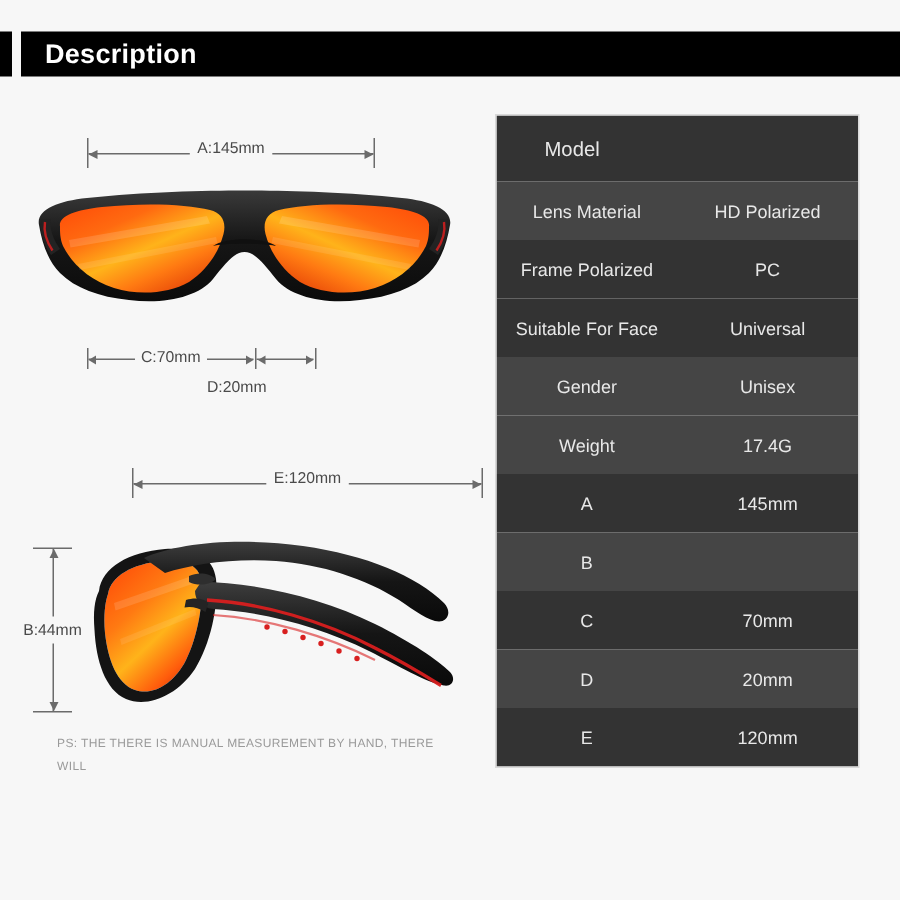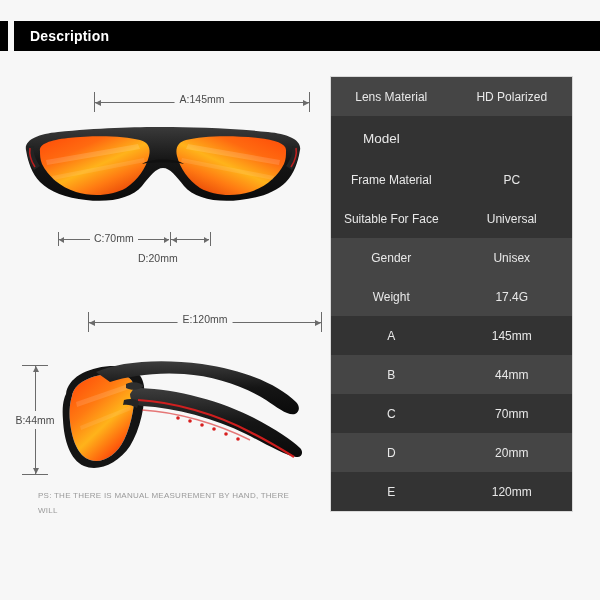--- a/index.html
+++ b/index.html
@@ -36,21 +36,21 @@
     left: 14px;
     top: 0;
     width: 586px;
     height: 30px;
     background: #000000;
     display: flex;
     align-items: center;
   }
   .header-title {
     color: #ffffff;
-    font-size: 14px;
+    font-size: 18px;
     font-weight: bold;
     letter-spacing: 0.2px;
     padding-left: 16px;
   }
 
   
   .left-col {
     position: absolute;
     left: 0;
     top: 60px;
@@ -245,21 +245,21 @@
 
 <div class="header-wrap">
   <div class="header-tab"></div>
   <div class="header-bar">
     <span class="header-title">Description</span>
   </div>
 </div>
 
 <div class="left-col">
 
-  <div class="hdim" style="left:58px; top:32px; width:216px;margin-left:36px;">
+  <div class="hdim" style="left:58px; top:32px; width:192px;">
     <div class="tick left"></div>
     <div class="tick right"></div>
     <div class="line"></div>
     <div class="cap l"></div>
     <div class="cap r"></div>
     <span class="dim-label txt">A:145mm</span>
   </div>
 
   <svg class="art" style="left:18px; top:58px;" width="290" height="110" viewBox="0 0 290 110">
     <defs>
@@ -388,50 +388,49 @@
     <path d="M88,36 C94,33 102,34 106,38 C102,42 94,43 88,40 Z" fill="#2e2e2e"></path>
     <path d="M86,52 C92,50 98,51 101,54 L99,60 C94,57 89,56 85,57 Z" fill="#242424"></path>
   </svg>
 
   <div class="footnote">
     <div>PS: THE THERE IS MANUAL MEASUREMENT BY HAND, THERE WILL</div>
   </div>
 </div>
 
 <div class="spec-table">
+  <div class="spec-row title-row odd">
+    <div class="k">Model</div>
+  </div>
   <div class="spec-row even">
     <div class="k">Lens Material</div>
     <div class="v">HD Polarized</div>
   </div>
-  <div class="spec-row title-row odd">
-    <div class="k">Model</div>
-  </div>
   <div class="spec-row odd">
-    <div class="k">Frame Material</div>
+    <div class="k">Frame Polarized</div>
     <div class="v">PC</div>
   </div>
   <div class="spec-row odd">
     <div class="k">Suitable For Face</div>
     <div class="v">Universal</div>
   </div>
   <div class="spec-row even">
     <div class="k">Gender</div>
     <div class="v">Unisex</div>
   </div>
   <div class="spec-row even">
     <div class="k">Weight</div>
     <div class="v">17.4G</div>
   </div>
   <div class="spec-row odd">
     <div class="k">A</div>
     <div class="v">145mm</div>
   </div>
   <div class="spec-row even">
     <div class="k">B</div>
-    <div class="v">44mm</div>
   </div>
   <div class="spec-row odd">
     <div class="k">C</div>
     <div class="v">70mm</div>
   </div>
   <div class="spec-row even">
     <div class="k">D</div>
     <div class="v">20mm</div>
   </div>
   <div class="spec-row odd">

